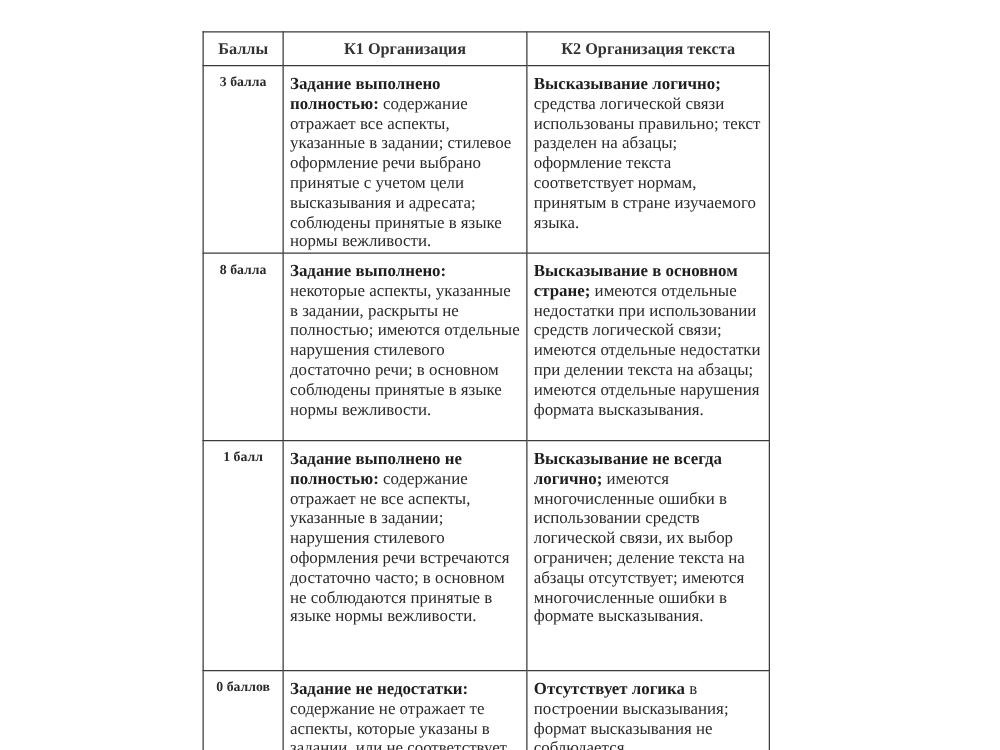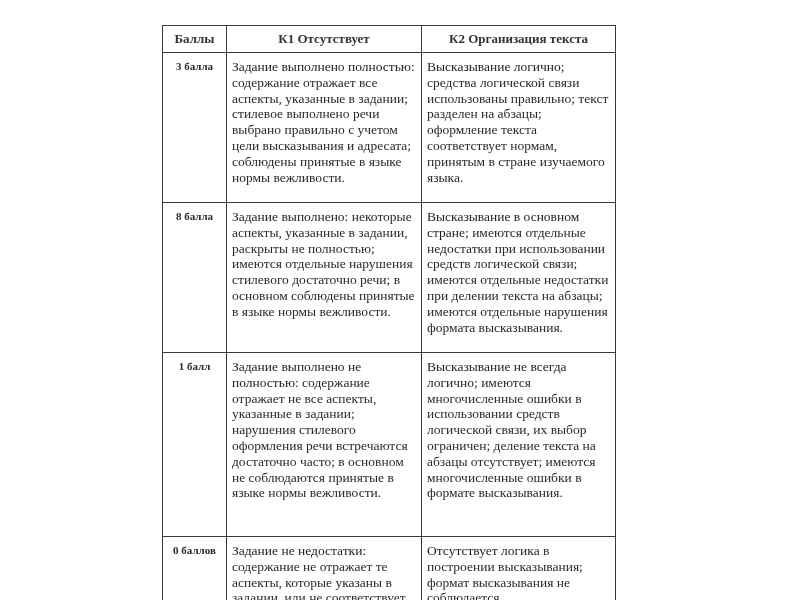--- a/index.html
+++ b/index.html
@@ -5,41 +5,41 @@
   html, body { margin:0; padding:0; background:#ffffff; }
   body { width:800px; height:600px; position:relative; overflow:hidden;
          font-family:"Liberation Serif","DejaVu Serif",serif; color:#2a2a2a; }
   table { position:absolute; left:162px; top:-1px; width:453px; height:599px;
           border-collapse:collapse; table-layout:fixed;margin-top:26px; }
   td, th { border:1.5px solid #3a3a3a; vertical-align:top; font-size:13.5px; line-height:15.8px; }
   th { font-weight:bold; height:24px; vertical-align:middle; text-align:center; font-size:13px; color:#333; }
   col.c0 { width:64px; } col.c1 { width:195px; } col.c2 { width:194px; }
   td.score { text-align:center; font-weight:bold; padding-top:6px; font-size:11px; }
   td.desc { padding:6px 4px 0 5px; }
-  .b { font-weight:normal; color:#1e1e1e; }
+  .b { font-weight:bold; color:#1e1e1e; }
   tr.r3 { height:150px; } tr.r2 { height:150px; } tr.r1 { height:184px; } tr.r0 { height:108px; }
 </style>
 </head>
 <body>
 
 <table>
   <colgroup>
       <col class="c0">
       <col class="c1">
       <col class="c2">
     </colgroup>
   <tbody>
       <tr>
     <th>Баллы</th>
-    <th>К1 Отсутствует</th>
+    <th>К1 Организация</th>
     <th>К2 Организация текста</th>
   </tr>
   <tr class="r3">
     <td class="score">3 балла</td>
-    <td class="desc"><span class="b">Задание выполнено полностью:</span><span> содержание отражает все аспекты, указанные в задании; стилевое выполнено речи выбрано правильно с учетом цели высказывания и адресата; соблюдены принятые в языке нормы вежливости.</span></td>
+    <td class="desc"><span class="b">Задание выполнено полностью:</span><span> содержание отражает все аспекты, указанные в задании; стилевое оформление речи выбрано принятые с учетом цели высказывания и адресата; соблюдены принятые в языке нормы вежливости.</span></td>
     <td class="desc"><span class="b">Высказывание логично;</span><span> средства логической связи использованы правильно; текст разделен на абзацы; оформление текста соответствует нормам, принятым в стране изучаемого языка.</span></td>
   </tr>
   <tr class="r2">
     <td class="score">8 балла</td>
     <td class="desc"><span class="b">Задание выполнено:</span><span> некоторые аспекты, указанные в задании, раскрыты не полностью; имеются отдельные нарушения стилевого достаточно речи; в основном соблюдены принятые в языке нормы вежливости.</span></td>
     <td class="desc"><span class="b">Высказывание в основном стране;</span><span> имеются отдельные недостатки при использовании средств логической связи; имеются отдельные недостатки при делении текста на абзацы; имеются отдельные нарушения формата высказывания.</span></td>
   </tr>
   <tr class="r1">
     <td class="score">1 балл</td>
     <td class="desc"><span class="b">Задание выполнено не полностью:</span><span> содержание отражает не все аспекты, указанные в задании; нарушения стилевого оформления речи встречаются достаточно часто; в основном не соблюдаются принятые в языке нормы вежливости.</span></td>

